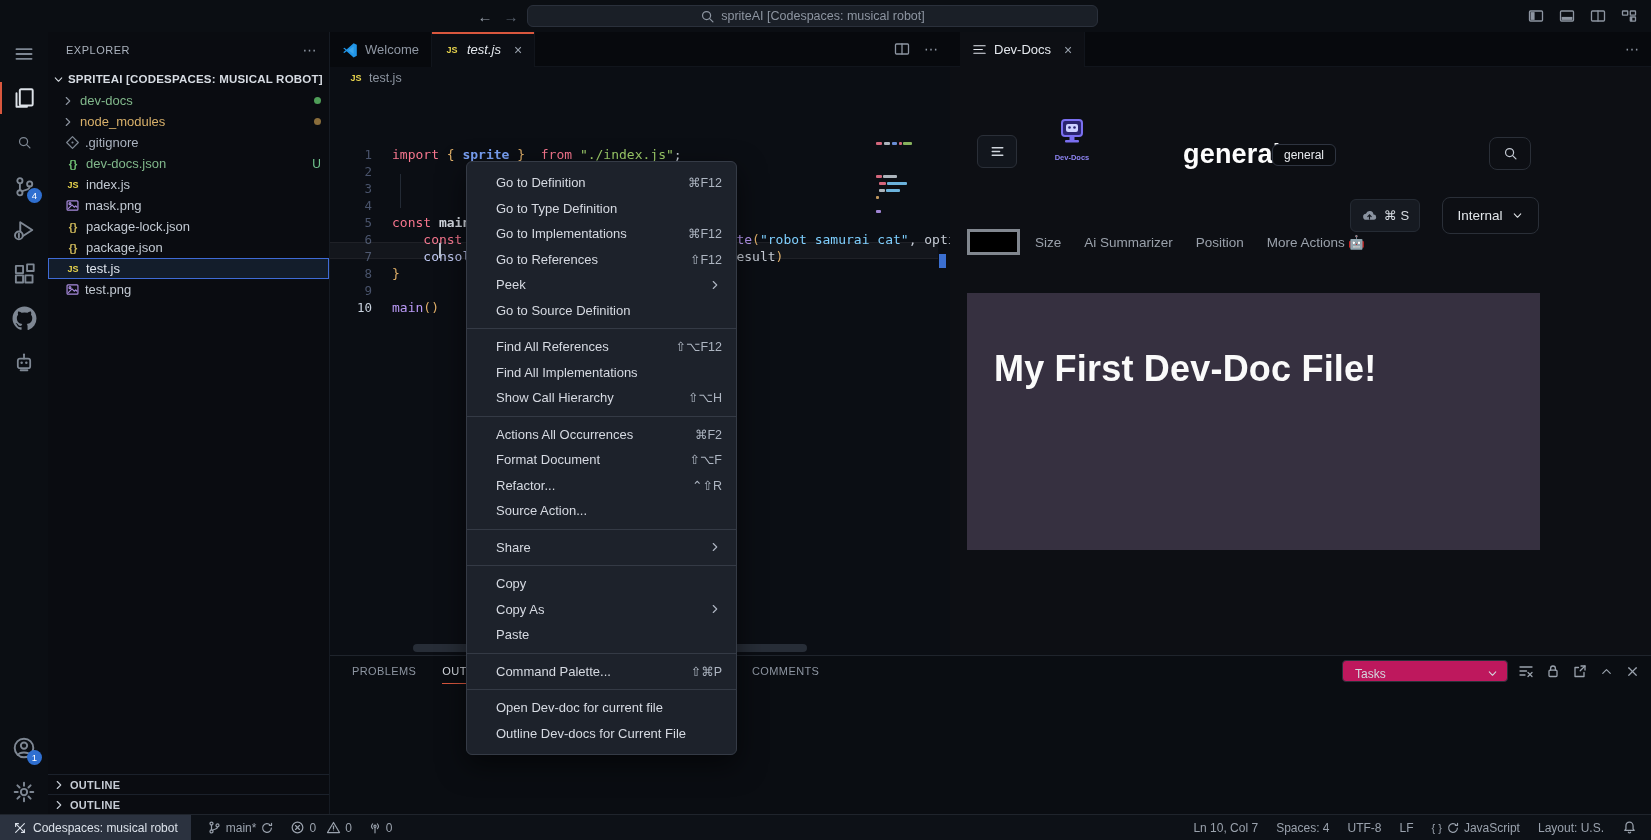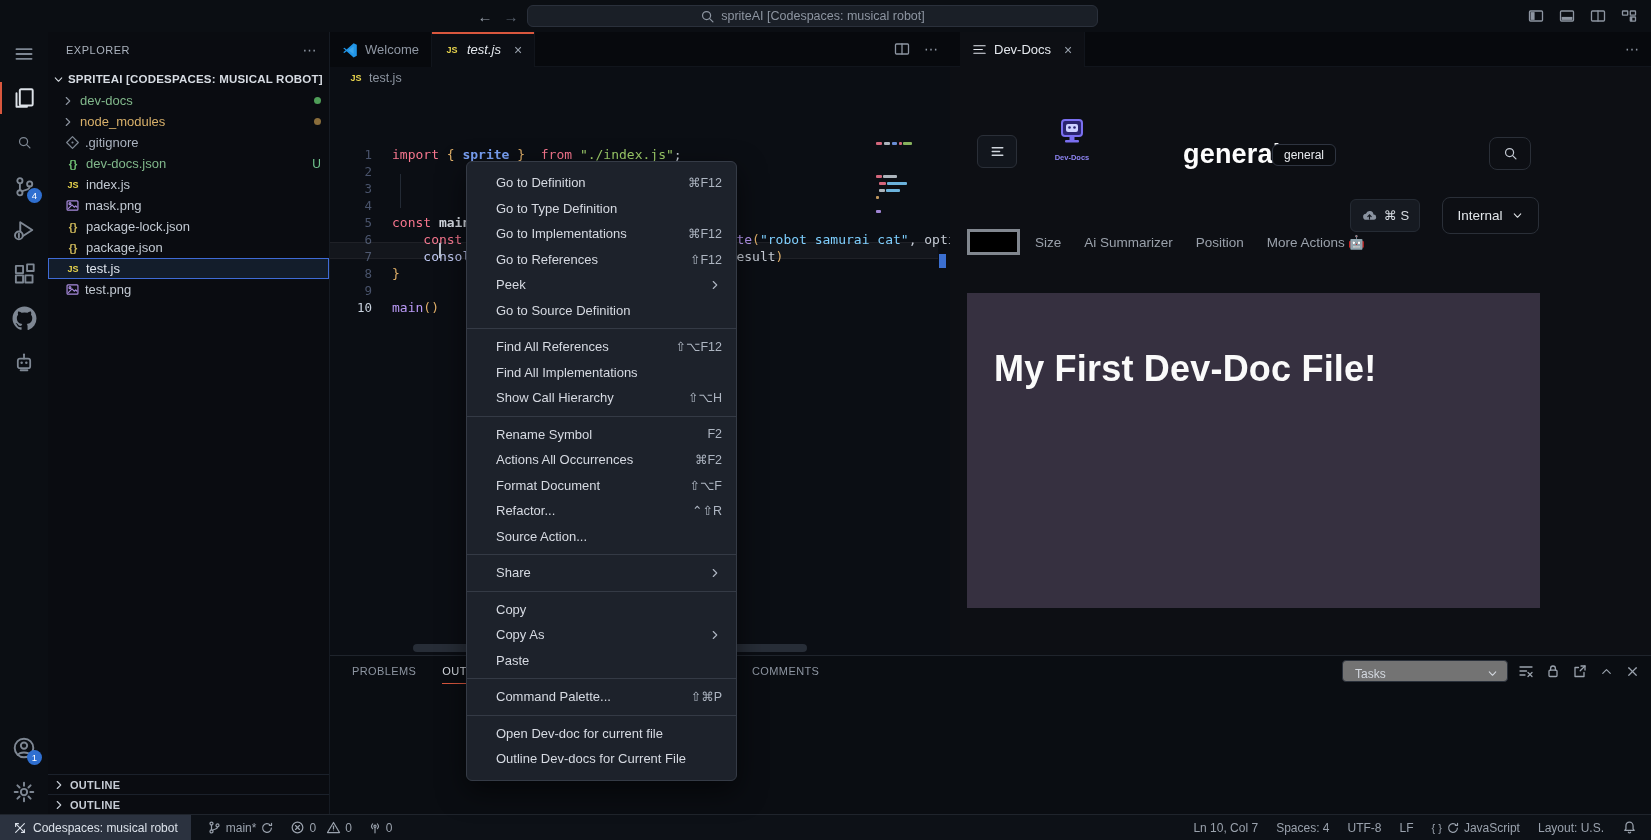--- a/index.html
+++ b/index.html
@@ -73,30 +73,30 @@
   #dd-menu-btn { position:absolute; left:27px; top:68px; width:40px; height:33px; background:#12161d; border:1px solid #2a2f38; border-radius:6px; display:flex; align-items:center; justify-content:center; color:#cfd5dd; }
   #dd-logo { position:absolute; left:100px; top:52px; width:44px; text-align:center; }
   #dd-logo .lgtxt { display:block; font-size:7.5px; font-weight:bold; color:#8f86f5; margin-top:1px; }
   #dd-heading { position:absolute; left:233px; top:72px; font-size:27px; font-weight:bold; color:#fdfdfd; letter-spacing:.2px; }
   #dd-badge { position:absolute; left:322px; top:77px; background:#0a0c10; border:1px solid #2e3440; border-radius:6px; padding:3px 11px; font-size:12px; color:#e8ebef; }
   #dd-search { position:absolute; left:539px; top:70px; width:42px; height:33px; border:1px solid #2a2f38; background:#0d0f14; border-radius:8px; display:flex; align-items:center; justify-content:center; color:#c3c9d2; }
   #dd-save { position:absolute; left:400px; top:132px; width:70px; height:33px; background:#161a21; border:1px solid #252b34; border-radius:6px; display:flex; align-items:center; justify-content:center; gap:6px; color:#d7dce2; font-size:13px; }
   #dd-visibility { position:absolute; left:492px; top:130px; width:97px; height:37px; border:1px solid #2a2f38; border-radius:8px; display:flex; align-items:center; justify-content:center; gap:8px; color:#e2e6ea; font-size:13.5px; }
   #dd-toolbar { position:absolute; left:17px; top:160px; height:30px; display:flex; align-items:center; gap:23px; color:#9aa1ab; font-size:13.5px; }
   #dd-swatch { width:53px; height:26px; background:#000; border:3px solid #81878f; margin-right:-8px; }
-  #dd-doc { position:absolute; left:17px; top:226px; width:573px; height:315px; background:#363040; }
+  #dd-doc { position:absolute; left:17px; top:226px; width:573px; height:257px; background:#363040; }
   #dd-doc h2 { padding:55px 0 0 27px; font-size:36px; font-weight:bold; color:#fafafa; letter-spacing:.2px; }
 
   
   #panel { position:absolute; left:330px; top:655px; width:1321px; height:159px; background:#0a0d12; border-top:1px solid #1f242c; }
   .panel-head { position:relative; height:30px; display:flex; align-items:center; padding-left:22px; }
   .ptab { position:relative; height:30px; display:flex; align-items:center; font-size:11px; letter-spacing:.4px; color:#8d95a1; margin-right:26px; }
   .ptab.active { color:#d8dde4; }
   .ptab.active .pund { position:absolute; left:0; right:0; bottom:2px; height:1.5px; background:var(--accent); }
-  #tasks-dd { position:absolute; left:1012px; top:4px; width:166px; height:22px; background:#737373; border:1px solid #2a303a; border-radius:4px; display:flex; align-items:center; padding:5px 8px 0 12px; font-size:12px; color:#d4d9e0; }
+  #tasks-dd { position:absolute; left:1012px; top:4px; width:166px; height:22px; background:#be185d; border:1px solid #2a303a; border-radius:4px; display:flex; align-items:center; padding:5px 8px 0 12px; font-size:12px; color:#d4d9e0; }
   #tasks-dd .ic { margin-left:auto; }
   .panel-icons { position:absolute; left:1188px; top:0; height:30px; display:flex; align-items:center; gap:11px; color:#9aa2ad; }
 
   
   #statusbar { position:absolute; left:0; top:814px; width:1651px; height:26px; background:#0d1117; border-top:1px solid #1f242c; display:flex; align-items:center; font-size:12px; color:#9aa2ad; }
   #sb-remote { height:26px; display:flex; align-items:center; gap:6px; background:#2b323f; color:#dbe1e9; padding:0 13px; }
   .sb-grp { display:flex; align-items:center; gap:4px; margin-left:16px; }
   #sb-right { margin-left:auto; display:flex; align-items:center; gap:18px; margin-right:14px; }
   #sb-right .sb-grp { margin-left:0; }
 
@@ -728,24 +728,20 @@
       </div>
       <div class="mitem">
         <span>Find All Implementations</span>
       </div>
       <div class="mitem">
         <span>Show Call Hierarchy</span>
         <span class="msc">⇧⌥H</span>
       </div>
       <div class="msep"></div>
       <div class="mitem">
-        <span>Rename Symbol</span>
-        <span class="msc">F2</span>
-      </div>
-      <div class="mitem">
         <span>Actions All Occurrences</span>
         <span class="msc">⌘F2</span>
       </div>
       <div class="mitem">
         <span>Format Document</span>
         <span class="msc">⇧⌥F</span>
       </div>
       <div class="mitem">
         <span>Refactor...</span>
         <span class="msc">⌃⇧R</span>

